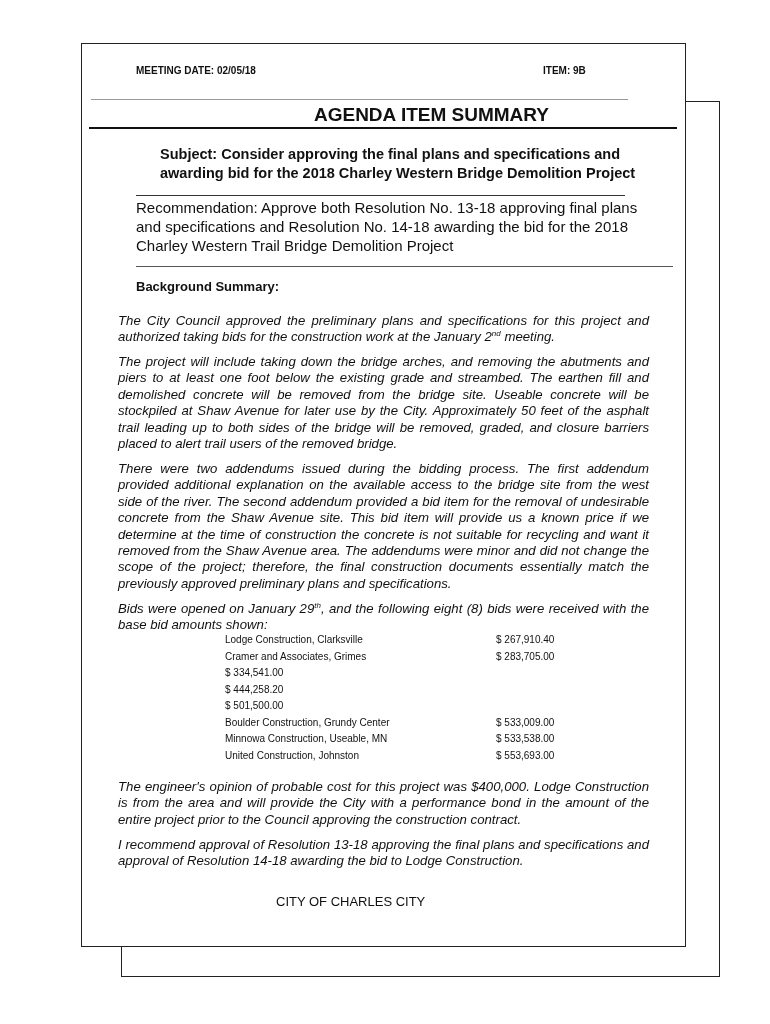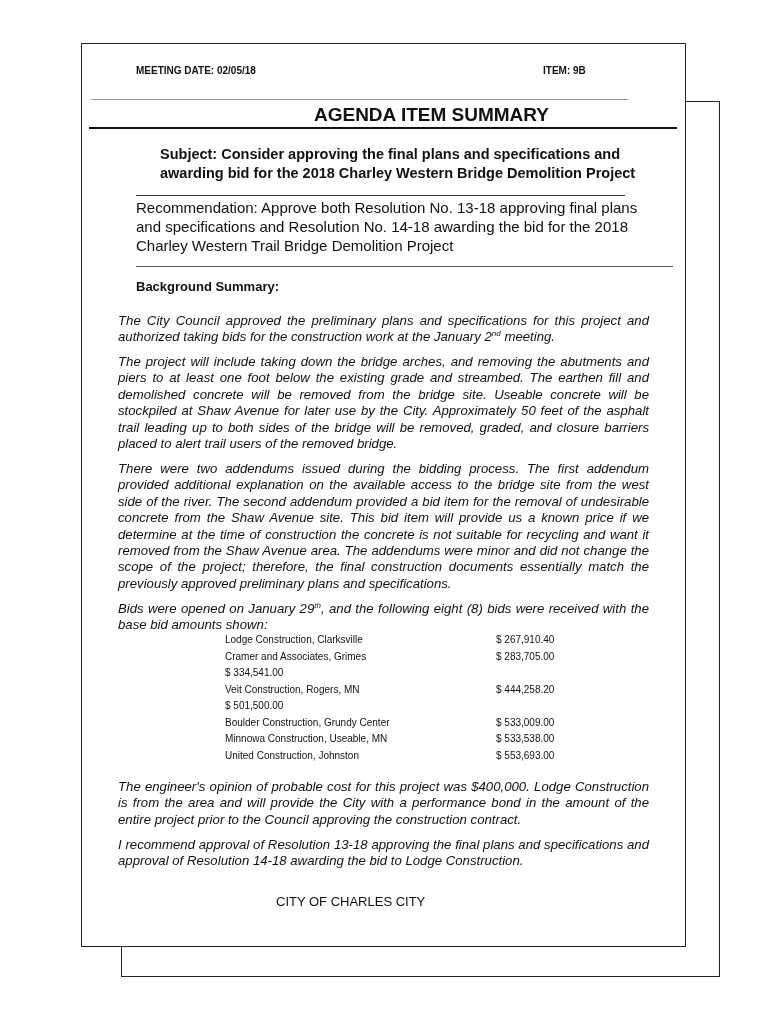--- a/index.html
+++ b/index.html
@@ -88,21 +88,20 @@
       <span class="bid-amt">$ 267,910.40</span>
     </div>
   <div class="bid-row">
       <span class="bid-name">Cramer and Associates, Grimes</span>
       <span class="bid-amt">$ 283,705.00</span>
     </div>
   <div class="bid-row">
       <span class="bid-amt">$ 334,541.00</span>
     </div>
   <div class="bid-row">
-      <span class="bid-name">Veit Construction, Rogers, MN</span>
       <span class="bid-amt">$ 444,258.20</span>
     </div>
   <div class="bid-row">
       <span class="bid-amt">$ 501,500.00</span>
     </div>
   <div class="bid-row">
       <span class="bid-name">Boulder Construction, Grundy Center</span>
       <span class="bid-amt">$ 533,009.00</span>
     </div>
   <div class="bid-row">

